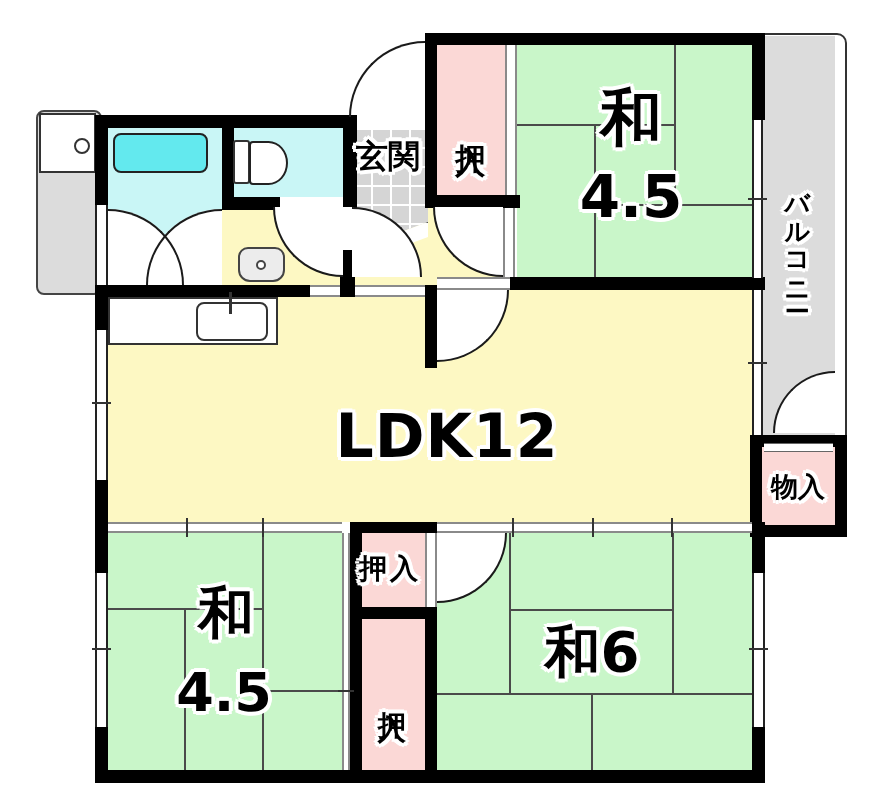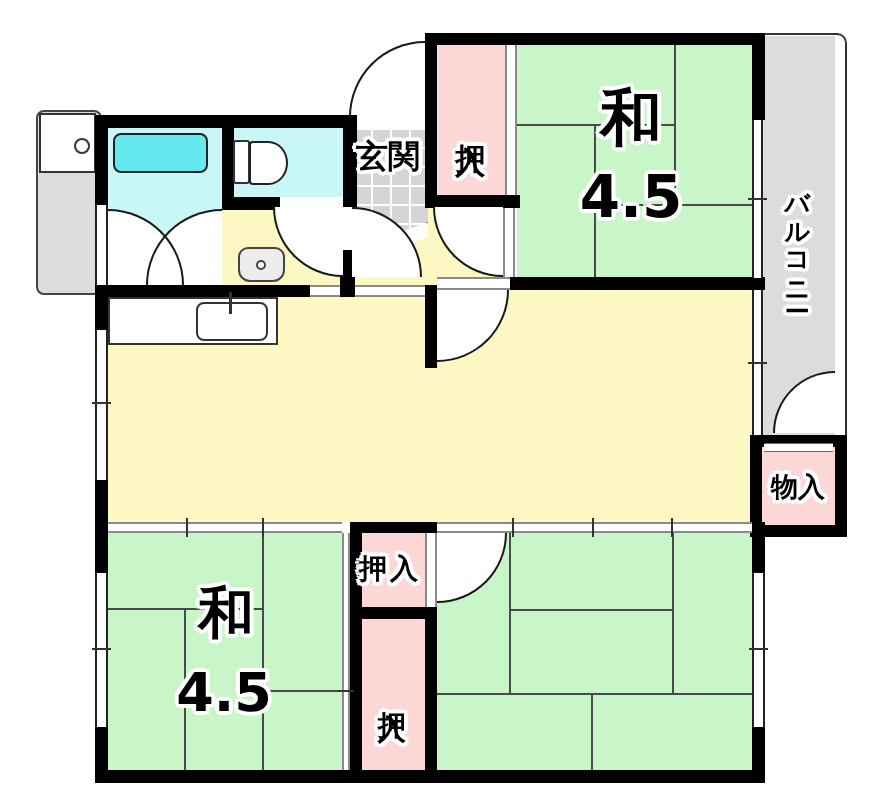--- a/index.html
+++ b/index.html
@@ -173,23 +173,25 @@
 
   <div class="lbl" style="left:388px;top:156px;font-size:32px;">玄関</div>
 
   <div class="lbl vtext" style="left:470px;top:122px;font-size:30px;transform:translate(-50%,-50%);">押入</div>
 
   <div class="lbl" style="left:631px;top:118px;font-size:62px;">和</div>
   <div class="lbl" style="left:631px;top:198px;font-size:58px;">4.5</div>
 
   <div class="lbl vtext" style="left:797px;top:237px;font-size:25px;">バルコニー</div>
 
+  <div class="lbl" style="left:447px;top:437px;font-size:60px;letter-spacing:1px;">LDK12</div>
 
   <div class="lbl" style="left:798px;top:487px;font-size:27px;">物入</div>
 
   <div class="lbl" style="left:390px;top:569px;font-size:28px;letter-spacing:3px;">押入</div>
   <div class="lbl vtext" style="left:391px;top:692px;font-size:28px;">押入</div>
 
   <div class="lbl" style="left:226px;top:613px;font-size:56px;">和</div>
   <div class="lbl" style="left:224px;top:693px;font-size:54px;">4.5</div>
 
+  <div class="lbl" style="left:592px;top:652px;font-size:56px;">和6</div>
 
 </div>
 
 </body></html>

